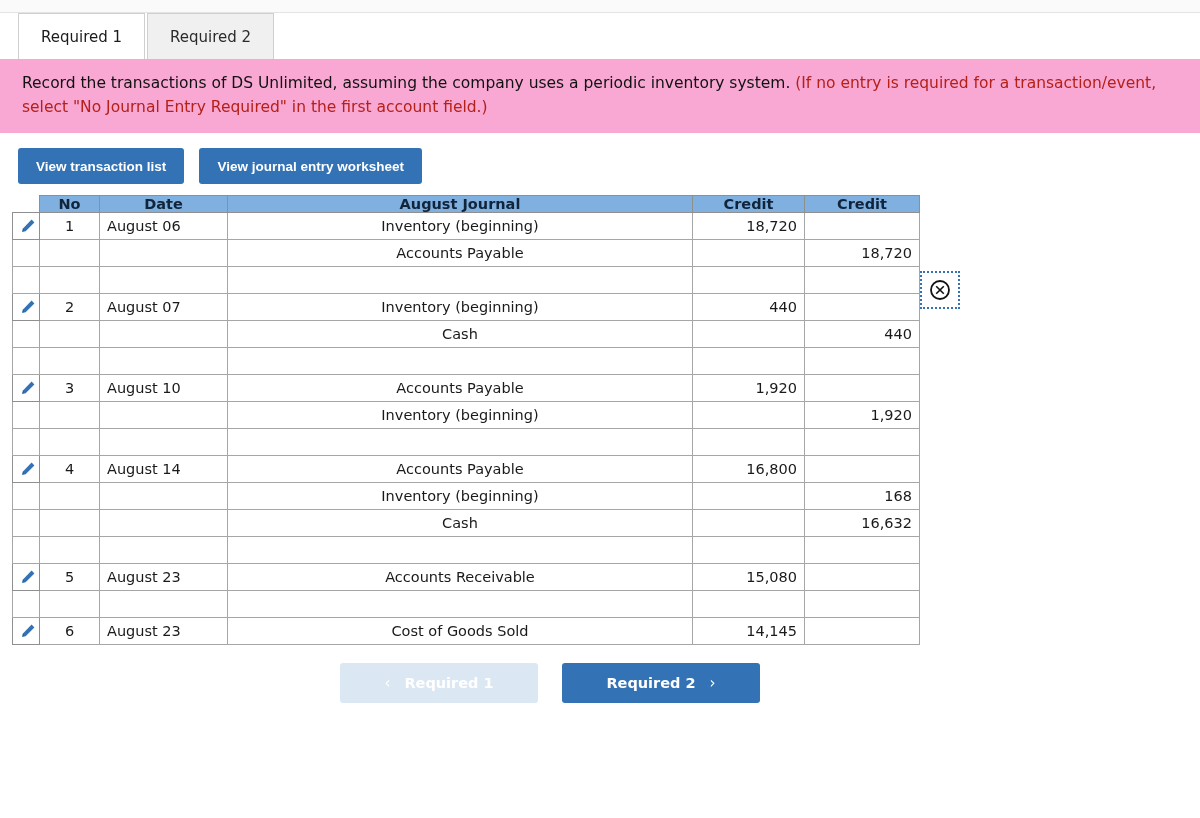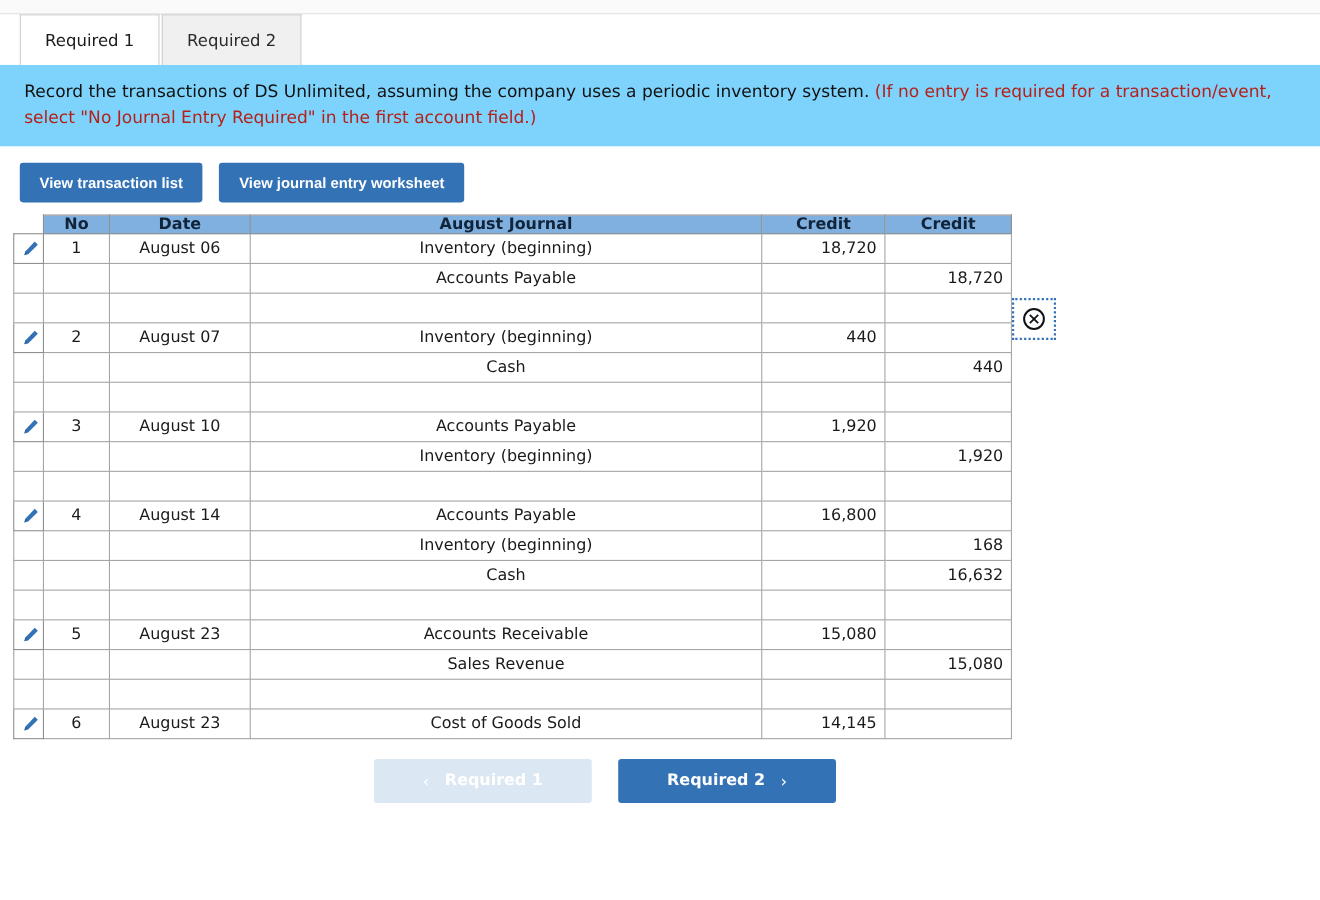--- a/index.html
+++ b/index.html
@@ -45,21 +45,21 @@
     z-index: 3;
   }
   .tab.inactive {
     background: #f0f0f0;
     border-color: #cfcfcf;
     color: #2b2b2b;
   }
 
   
   .banner {
-    background: #7dd3fc;
+    background: #f9a8d4;
     padding: 12px 18px 14px 22px;
     font-size: 15.5px;
     line-height: 1.55;
     color: #111111;
   }
   .banner .red { color: #b32119; }
 
   
   .actions {
     position: relative;
@@ -127,21 +127,21 @@
   }
   td.c-pencil {
     width: 28px;
     border: none;
     padding: 0;
     text-align: center;
     background: transparent;
   }
   td.c-pencil.has { border: 1px solid #8f8f8f; }
   td.c-no    { width: 60px;  text-align: center; }
-  td.c-date  { width: 128px; text-align: center; }
+  td.c-date  { width: 128px; text-align: left; }
   td.c-acct  { width: 465px; text-align: center; }
   td.c-debit { width: 112px; text-align: right; }
   td.c-credit{ width: 115px; text-align: right; }
   td.indent  { padding-left: 34px; }
   tr.spacer td { height: 27px; }
   tr.entry-start td { border-top: 1px solid #8f8f8f; }
   tr.spacer td { border-top: 1px solid #8f8f8f; }
 
   .pencil-icon { display: block; margin: 0 auto; }
 
@@ -343,28 +343,20 @@
               <path d="M11.6 1.6 L14.4 4.4 L5.6 13.2 L2.2 14 L3 10.6 Z" fill="#3272b5"></path>
               <path d="M2.2 14 L3 10.6 L4.4 12 Z" fill="#2a5f98"></path>
             </svg>
           </td>
           <td class="c-no">5</td>
           <td class="c-date">August 23</td>
           <td class="c-acct">Accounts Receivable</td>
           <td class="c-debit">15,080</td>
           <td class="c-credit"></td>
         </tr>
-        <tr>
-          <td class="c-pencil"></td>
-          <td class="c-no"></td>
-          <td class="c-date"></td>
-          <td class="c-acct indent">Sales Revenue</td>
-          <td class="c-debit"></td>
-          <td class="c-credit">15,080</td>
-        </tr>
         <tr class="spacer">
           <td class="c-pencil"></td>
           <td class="c-no"></td>
           <td class="c-date"></td>
           <td class="c-acct"></td>
           <td class="c-debit"></td>
           <td class="c-credit"></td>
         </tr>
         <tr class="entry-start">
           <td class="c-pencil has">

